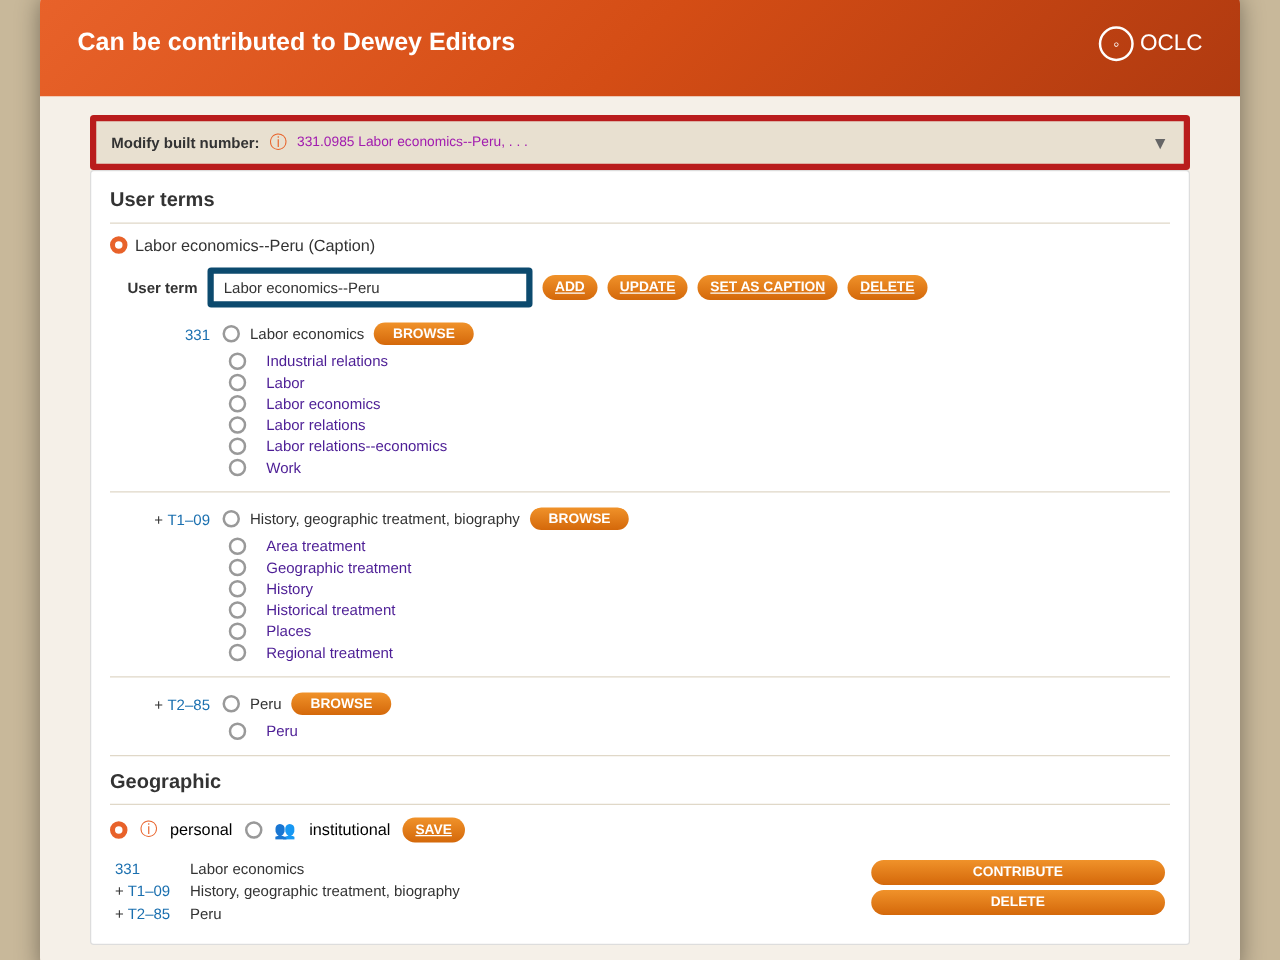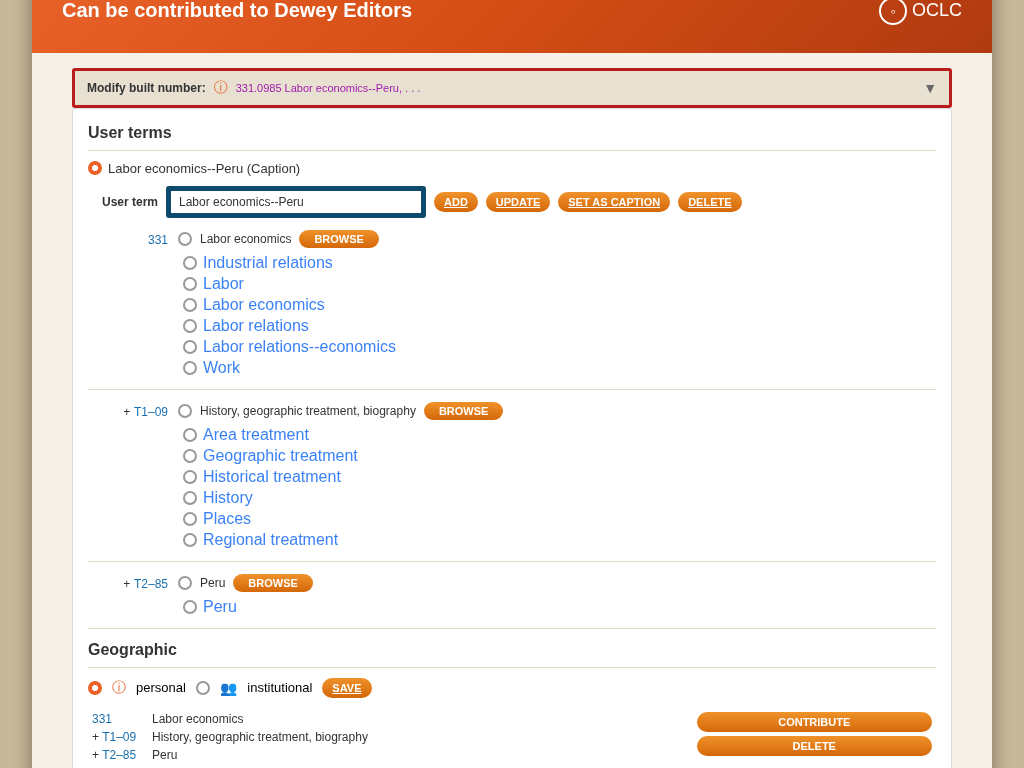--- a/index.html
+++ b/index.html
@@ -49,21 +49,21 @@
       align-items: center;
       justify-content: center;
       font-size: 14px;
       color: white;
     }
     .content-area {
       padding: 15px 40px 20px 40px;
     }
     .modify-bar {
       background: #e8e0d0;
-      border: 3px solid #b91c1c;
+      border: 5px solid #b91c1c;
       border-radius: 3px;
       padding: 8px 12px;
       display: flex;
       align-items: center;
       justify-content: space-between;
     }
     .modify-bar-left {
       display: flex;
       align-items: center;
       gap: 8px;
@@ -218,23 +218,23 @@
     }
     .radio-options {
       display: flex;
       flex-direction: column;
       gap: 3px;
       margin-left: 5px;
     }
     .radio-option {
       display: flex;
       align-items: center;
-      gap: 6px;
-      font-size: 16px;
-      color: #3b82f6;
+      gap: 16px;
+      font-size: 12px;
+      color: #4c1d95;
     }
     .section-divider {
       border: none;
       border-top: 1px solid #e0d8c8;
       margin: 12px 0;
     }
     .visibility-section {
       margin-top: 8px;
     }
     .visibility-row {
@@ -393,25 +393,25 @@
             <div class="radio-option">
               <span class="radio-empty"></span>
               <span>Area treatment</span>
             </div>
             <div class="radio-option">
               <span class="radio-empty"></span>
               <span>Geographic treatment</span>
             </div>
             <div class="radio-option">
               <span class="radio-empty"></span>
+              <span>History</span>
+            </div>
+            <div class="radio-option">
+              <span class="radio-empty"></span>
               <span>Historical treatment</span>
-            </div>
-            <div class="radio-option">
-              <span class="radio-empty"></span>
-              <span>History</span>
             </div>
             <div class="radio-option">
               <span class="radio-empty"></span>
               <span>Places</span>
             </div>
             <div class="radio-option">
               <span class="radio-empty"></span>
               <span>Regional treatment</span>
             </div>
           </div>

